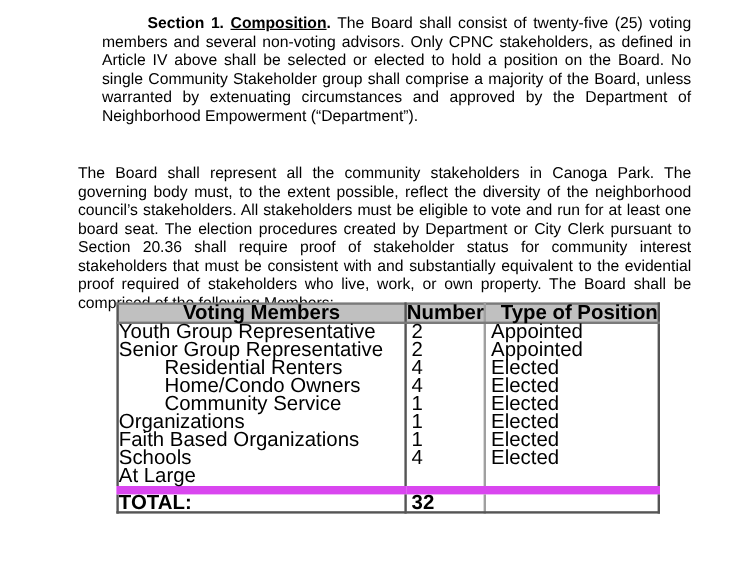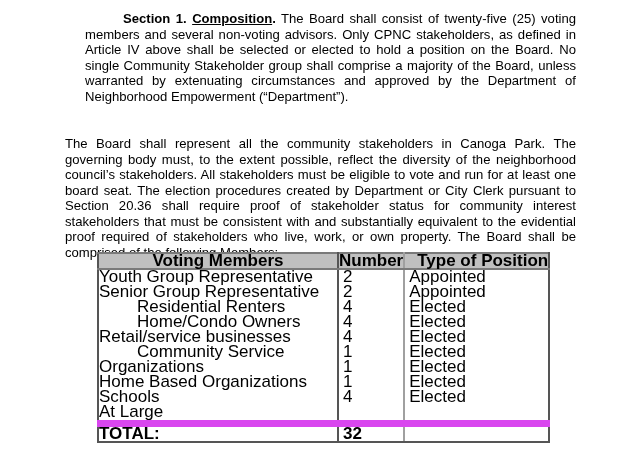--- a/index.html
+++ b/index.html
@@ -139,36 +139,31 @@
       <td class="c-members indent">Residential Renters</td>
       <td class="c-number">4</td>
       <td class="c-type">Elected</td>
     </tr>
     <tr>
       <td class="c-members indent">Home/Condo Owners</td>
       <td class="c-number">4</td>
       <td class="c-type">Elected</td>
     </tr>
     <tr>
-      <td class="c-members">Retail/service businesses</td>
-      <td class="c-number">4</td>
-      <td class="c-type">Elected</td>
-    </tr>
-    <tr>
       <td class="c-members indent">Community Service</td>
       <td class="c-number">1</td>
       <td class="c-type">Elected</td>
     </tr>
     <tr>
       <td class="c-members">Organizations</td>
       <td class="c-number">1</td>
       <td class="c-type">Elected</td>
     </tr>
     <tr>
-      <td class="c-members">Home Based Organizations</td>
+      <td class="c-members">Faith Based Organizations</td>
       <td class="c-number">1</td>
       <td class="c-type">Elected</td>
     </tr>
     <tr>
       <td class="c-members">Schools</td>
       <td class="c-number">4</td>
       <td class="c-type">Elected</td>
     </tr>
     <tr>
       <td class="c-members">At Large</td>

